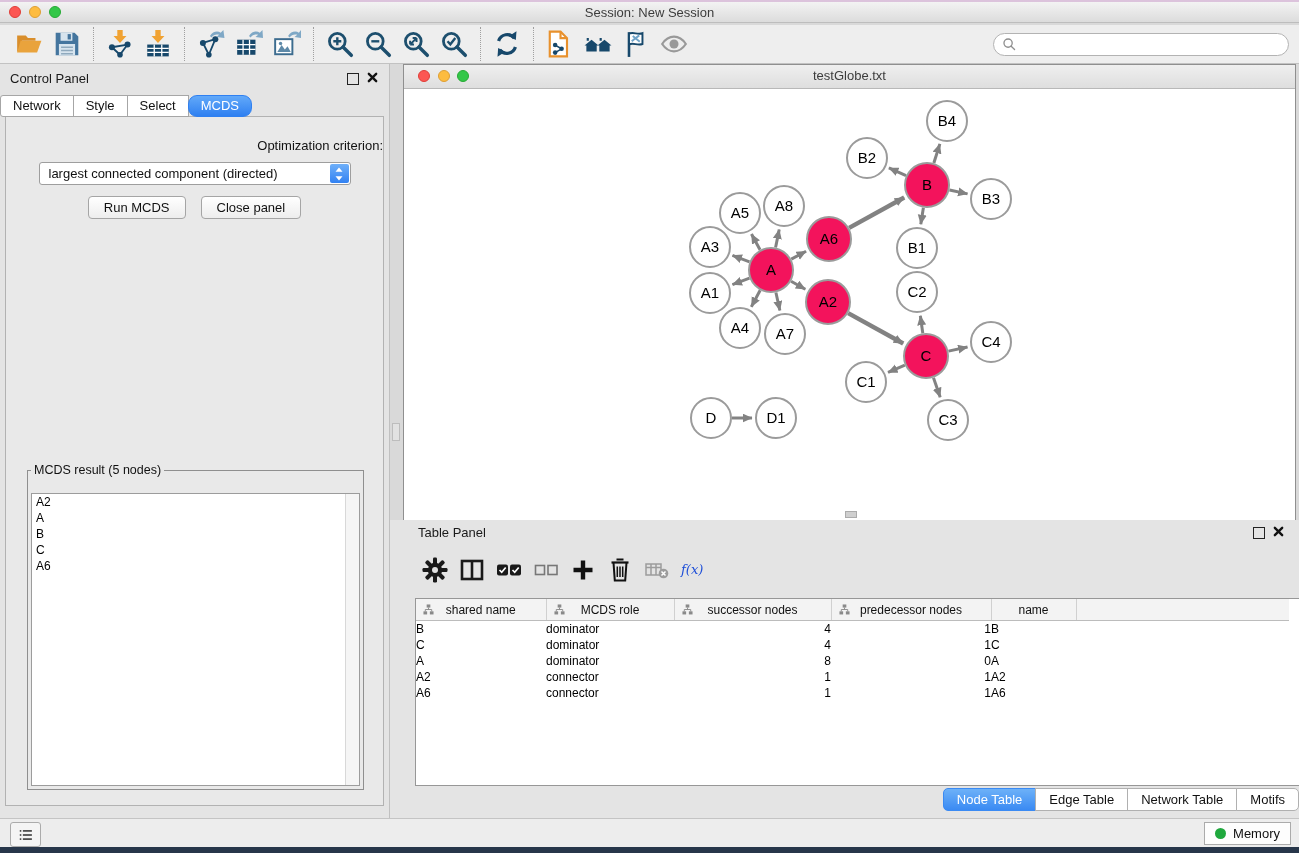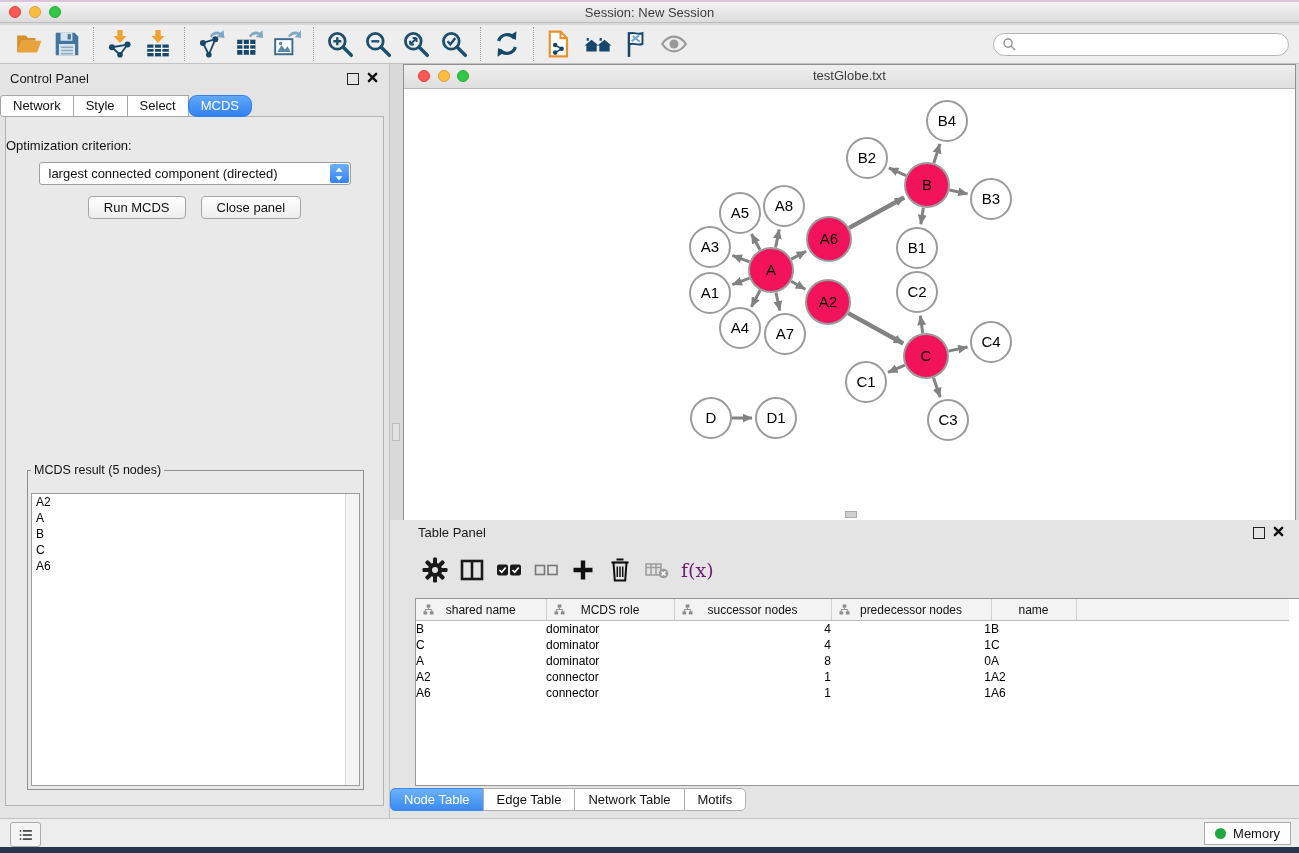--- a/index.html
+++ b/index.html
@@ -35,21 +35,21 @@
   .panel-title{position:absolute;left:10px;top:7px;font-size:13px;color:#1a1a1a}
   .float-btn{position:absolute;width:10px;height:10px;border:1.5px solid #222;top:9px;background:transparent}
   .close-btn{position:absolute;top:8px;width:11px;height:11px;display:flex}
   .control-panel .float-btn{right:30px}.control-panel .close-btn{right:11px}
   .cp-tabs{position:absolute;left:0;right:4px;top:31px;display:flex;justify-content:flex-start;z-index:2}
   .ctab{height:20px;line-height:20px;padding:0 12px;font-size:13px;background:#fff;
         border:1px solid #a6a6a6;margin-left:-1px;color:#111}
   .ctab:first-child{border-radius:3px 0 0 3px;margin-left:0}
   .ctab.active{background:linear-gradient(#62a9f9,#2f80f1);color:#fff;border-color:#2f80f1;border-radius:9px}
   .cp-pane{position:absolute;left:5px;top:52px;right:5px;bottom:12px;background:#e9e9e9;border:1px solid #b2b2b2}
-  .opt-label{margin-top:21px;text-align:left;font-size:13px;color:#111}
+  .opt-label{margin-top:21px;text-align:right;font-size:13px;color:#111}
   .cp-select{position:relative;width:312px;height:23px;margin:9px auto 0;background:#fff;
              border:1px solid #9e9e9e;border-radius:3px;box-sizing:border-box}
   .sel-text{position:absolute;left:9px;top:3px;font-size:13px;color:#111;white-space:nowrap}
   .sel-stepper{position:absolute;right:1px;top:1px;bottom:1px;width:19px;
                background:linear-gradient(#6fb0f9,#3181f2);border-radius:2px;
                display:flex;align-items:center;justify-content:center}
   .btn-row{display:flex;justify-content:center;gap:15px;margin-top:11px}
   .cp-btn{height:23px;padding:0 15px;font-size:13px;background:linear-gradient(#ffffff,#ededed);
           border:1px solid #a5a5a5;border-radius:4px;font-family:inherit;color:#111}
   .mcds-result{position:absolute;left:9px;right:7px;top:334px;bottom:3px;
@@ -73,35 +73,35 @@
   .h-grip{position:absolute;left:845px;top:511px;width:12px;height:7px;background:#cfcfcf;border:1px solid #ababab;box-sizing:border-box}
 
   
   .table-panel{position:absolute;left:390px;top:520px;right:0;height:298px;background:#e4e4e4}
   .table-panel .panel-title{left:28px;top:5px}
   .table-panel .float-btn{right:34px;top:7px}
   .table-panel .close-btn{right:15px;top:6px}
   .tp-toolbar{position:absolute;left:32px;top:30px;height:40px;display:flex;align-items:center;gap:11px}
   .tp-btn{width:26px;height:26px;display:inline-flex}
   .tp-btn svg{width:100%;height:100%}
-  .tp-fx{font-family:"DejaVu Serif",serif;font-size:19px;color:#701a75;line-height:26px}
+  .tp-fx{font-family:"DejaVu Serif",serif;font-style:italic;font-size:13px;color:#1d4ed8;line-height:26px}
   .tp-table-wrap{position:absolute;left:25px;top:78px;width:965px;height:188px;background:#fff;
                  border:1px solid #979797;box-sizing:border-box;overflow:hidden}
   table.data{border-collapse:collapse;table-layout:fixed;width:873px;font-size:12px}
   table.data th{height:21px;background:#f3f3f3;border-bottom:1px solid #bcbcbc;border-right:1px solid #d0d0d0;
                 font-weight:normal;font-size:12px;color:#111;position:relative;text-align:center;padding:0}
   table.data th.empty{border-right:none}
   .col-icon{position:absolute;left:7px;top:5px}
   table.data td{height:16px;padding:0;color:#000;white-space:nowrap;overflow:hidden}
   td.c0{padding-left:10px}
   td.c1{padding-left:14px}
   td.c2{text-align:right;padding-right:15px}
   td.c3{text-align:right;padding-right:5px}
   td.c4{padding-left:13px}
-  .tp-tabs{position:absolute;left:0;right:0;top:268px;display:flex;justify-content:flex-start}
+  .tp-tabs{position:absolute;left:0;right:0;top:268px;display:flex;justify-content:flex-end}
   .bt{height:21px;line-height:21px;padding:0 13px;font-size:13px;background:#fff;
       border:1px solid #b0b0b0;margin-left:-1px;color:#111}
   .bt:first-child{border-radius:5px 0 0 5px;margin-left:0}
   .bt:last-child{border-radius:0 5px 5px 0}
   .bt.active{background:linear-gradient(#6db1f8,#3a8af3);color:#fff;border-color:#3a8af3}
 
   
   .statusbar{position:absolute;left:0;top:818px;right:0;height:39px;background:#ededed;
              border-top:1px solid #c4c4c4;box-sizing:border-box}
   .menu-btn{position:absolute;left:10px;top:3px;width:29px;height:23px;background:#f4f4f4;

